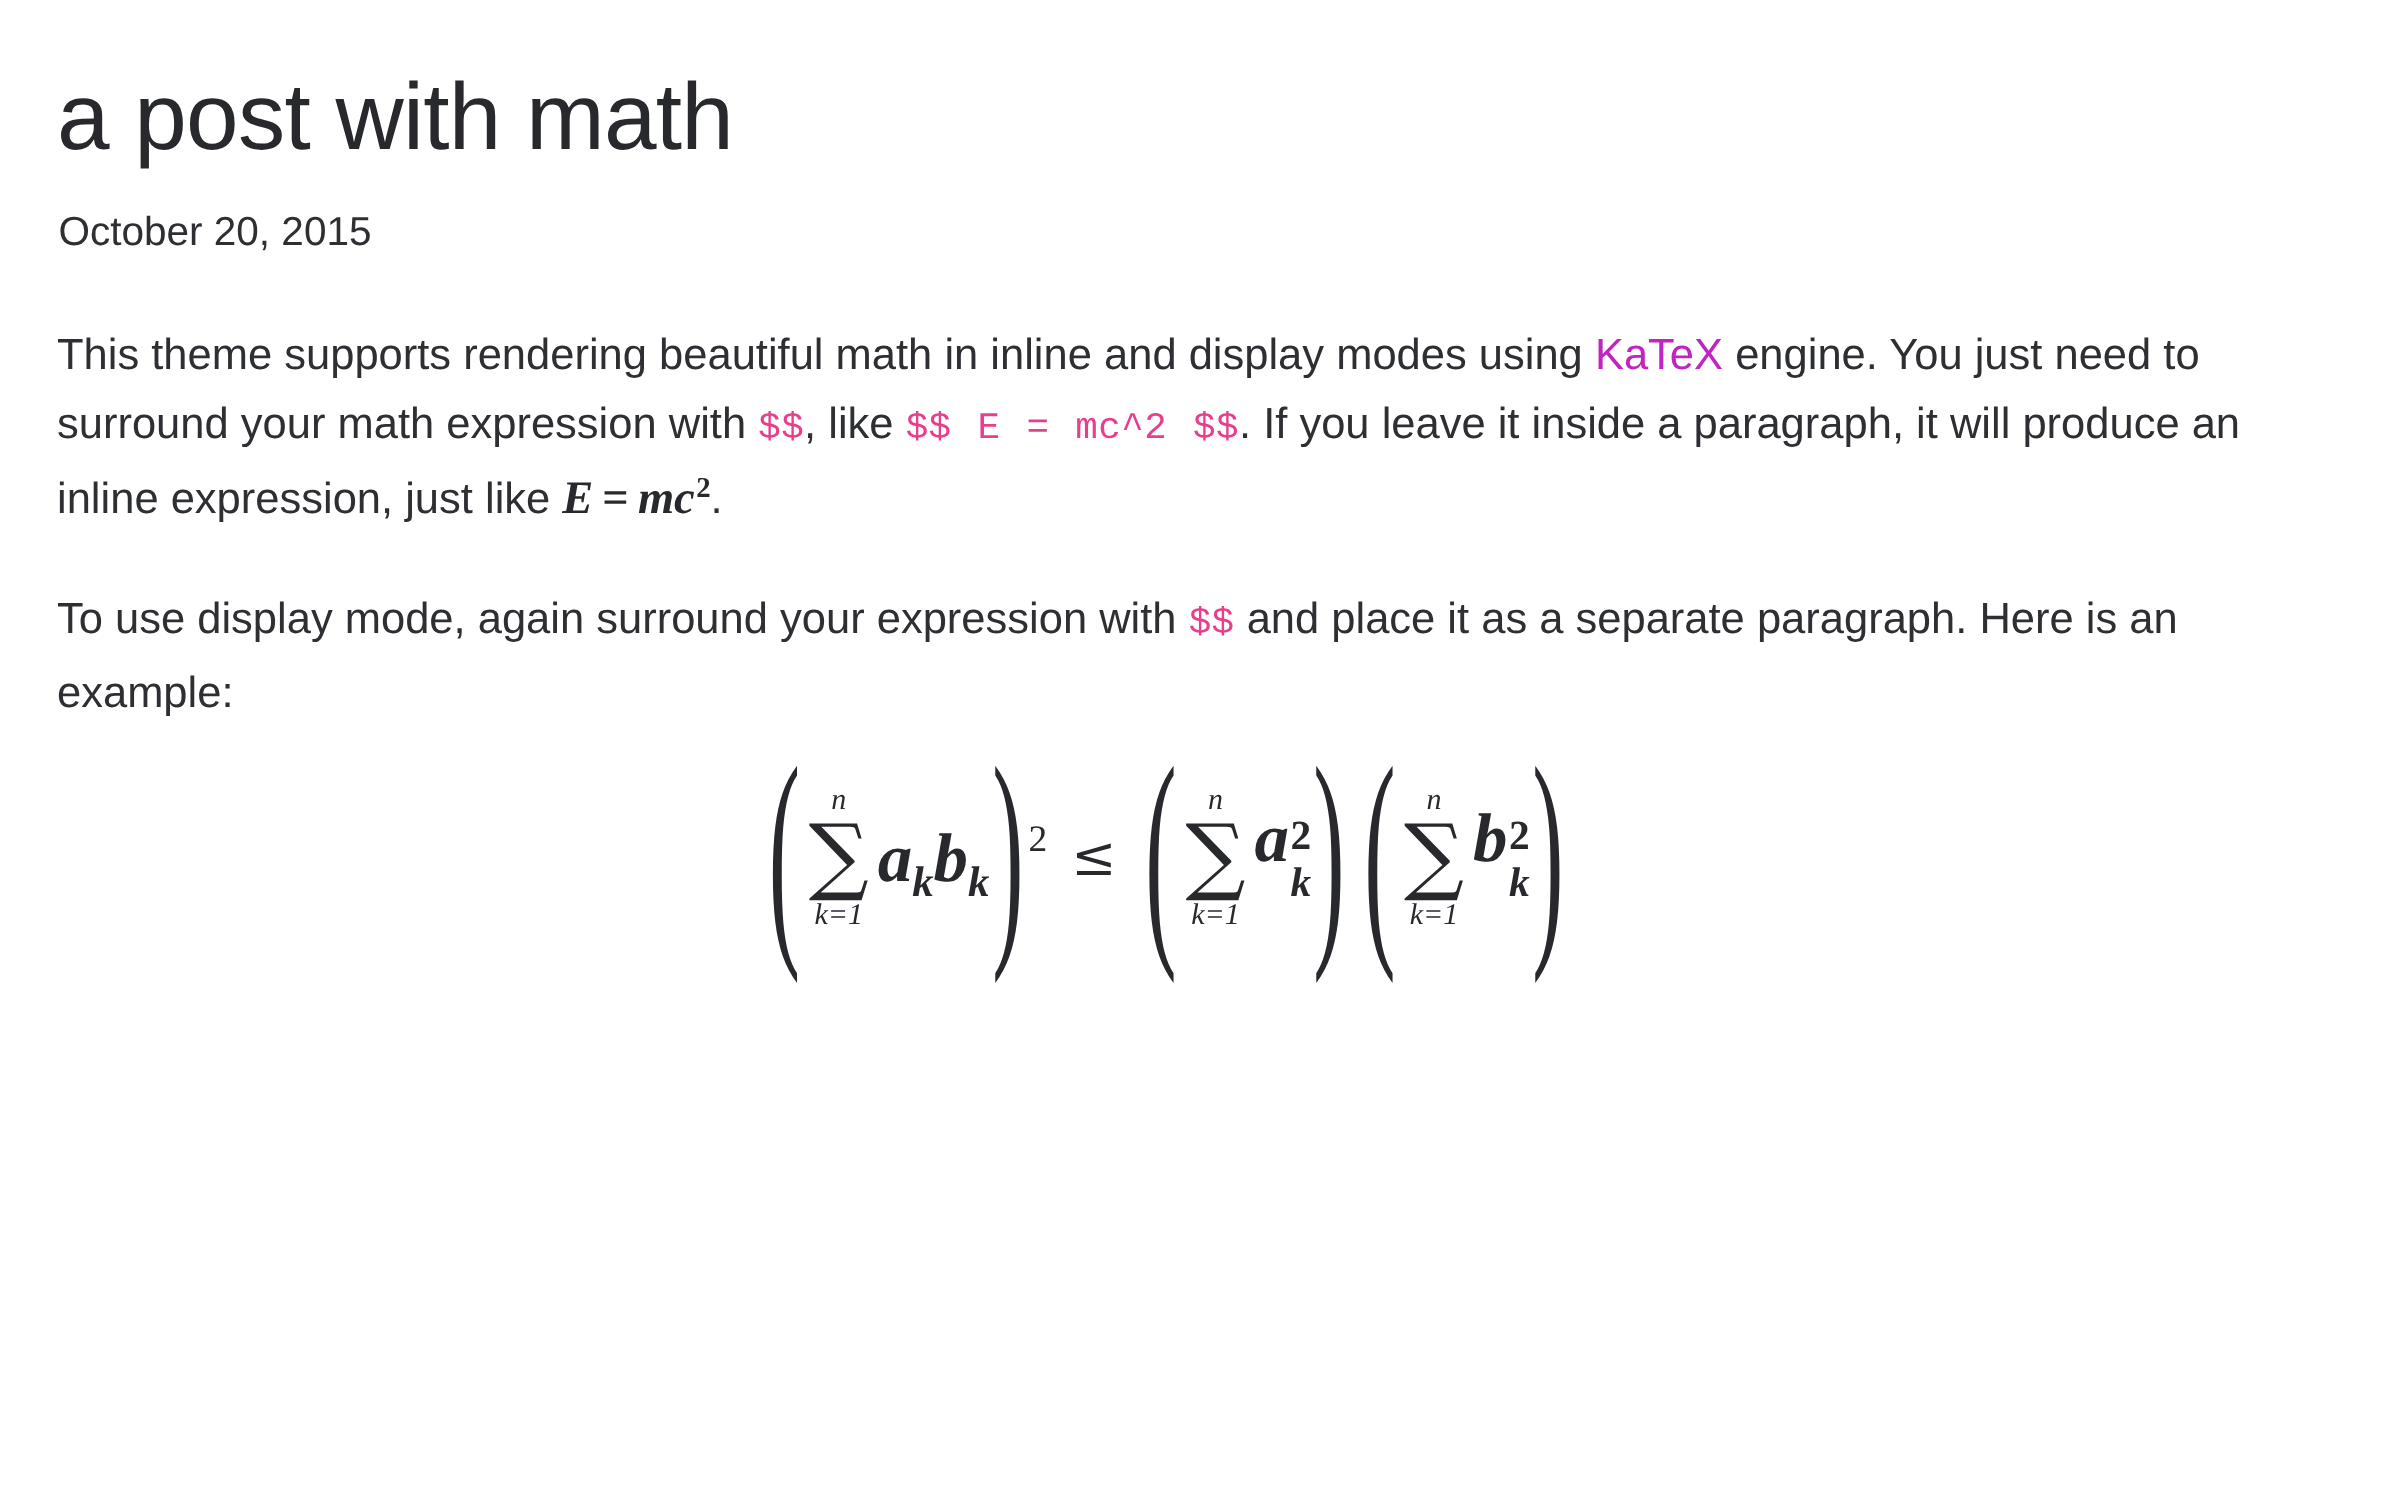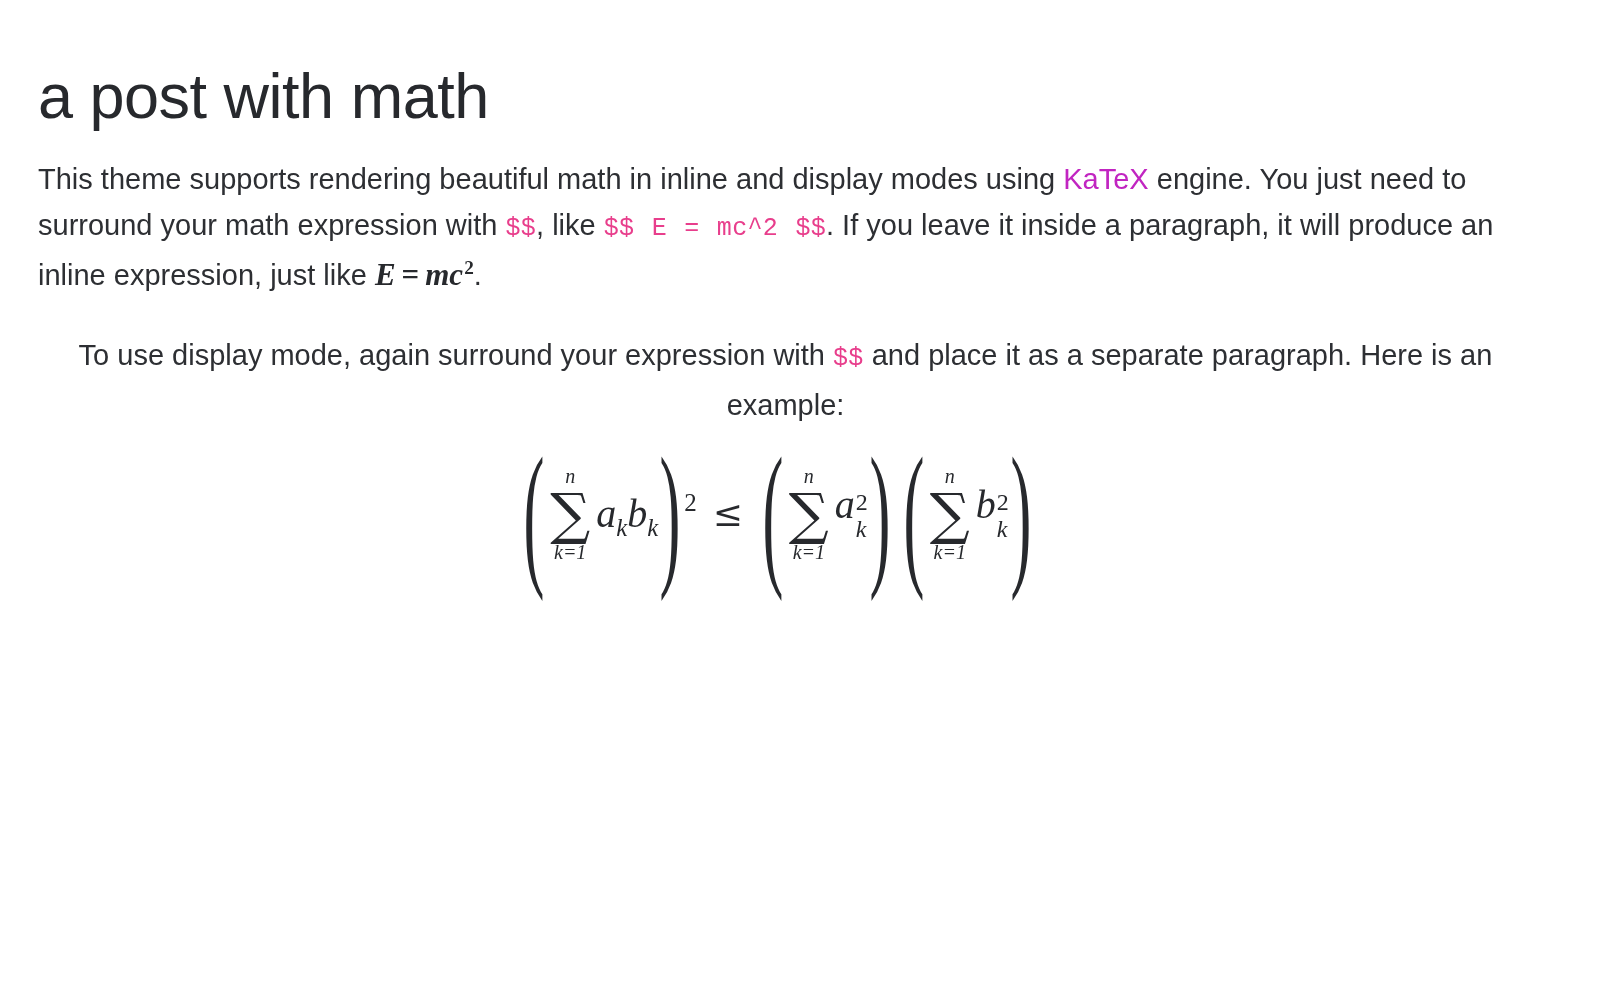--- a/index.html
+++ b/index.html
@@ -14,21 +14,21 @@
     overflow: hidden;
     font-family: "Liberation Sans", sans-serif;
     color: #27292d;
     -webkit-font-smoothing: antialiased;
   }
 
   .page {
     box-sizing: border-box;
     width: 1600px;
     height: 1000px;
-    padding: 62px 60px 0 38px;
+    padding: 44px 60px 0 38px;
   }
 
   .post-title {
     font-size: 63px;
     font-weight: 300;
     line-height: 1.08;
     letter-spacing: -0.5px;
     color: #27292d;
     margin: 0 0 26px 0;
     font-family: "Liberation Sans", sans-serif;
@@ -48,21 +48,20 @@
     color: #2d2f33;
     max-width: 1495px;
   }
 
   .post-body p {
     margin: 0 0 34px 0;
   }
 
   .post-body p.tight {
     margin-bottom: 30px;
-    text-align: center;
   }
 
   a.link {
     color: #c125c1;
     text-decoration: none;
   }
 
   code.inline-code {
     font-family: "Liberation Mono", "DejaVu Sans Mono", monospace;
     color: #e83e8c;
@@ -151,23 +150,23 @@
   .sumblock .lim.lower { margin-top: 2px; }
   .sumblock .sigma {
     font-size: 56px;
     font-style: normal;
     font-family: "DejaVu Serif", "Liberation Serif", serif;
     line-height: 0.95;
     font-weight: 400;
   }
 
   .term {
-    font-size: 40px;
-    font-style: italic;
-    font-weight: 400;
+    font-size: 46px;
+    font-style: italic;
+    font-weight: 700;
     white-space: nowrap;
     padding-left: 4px;
   }
   .term sub {
     font-size: 0.62em;
     font-style: italic;
     vertical-align: sub;
     line-height: 0;
   }
   
@@ -205,20 +204,21 @@
 
   .gap { display: inline-block; width: 10px; }
 </style>
 </head>
 <body>
 
 <div class="page">
 
   <h1 class="post-title">a post with math</h1>
 
+  <div class="post-date">October 20, 2015</div>
 
   <div class="post-body">
 
     <p><span>This theme supports rendering beautiful math in inline and display modes using </span><a class="link" href="#">KaTeX</a><span> engine. You just need to surround your math expression with </span><code class="inline-code">$$</code><span>, like </span><code class="inline-code">$$ E = mc^2 $$</code><span>. If you leave it inside a paragraph, it will produce an inline expression, just like </span><span class="math math-inline"><span>E</span><span class="op">=</span><span>mc</span><sup>2</sup></span><span>.</span></p>
 
     <p class="tight"><span>To use display mode, again surround your expression with </span><code class="inline-code">$$</code><span> and place it as a separate paragraph. Here is an example:</span></p>
 
     <div class="math-display">
       <span class="eqn">
 

